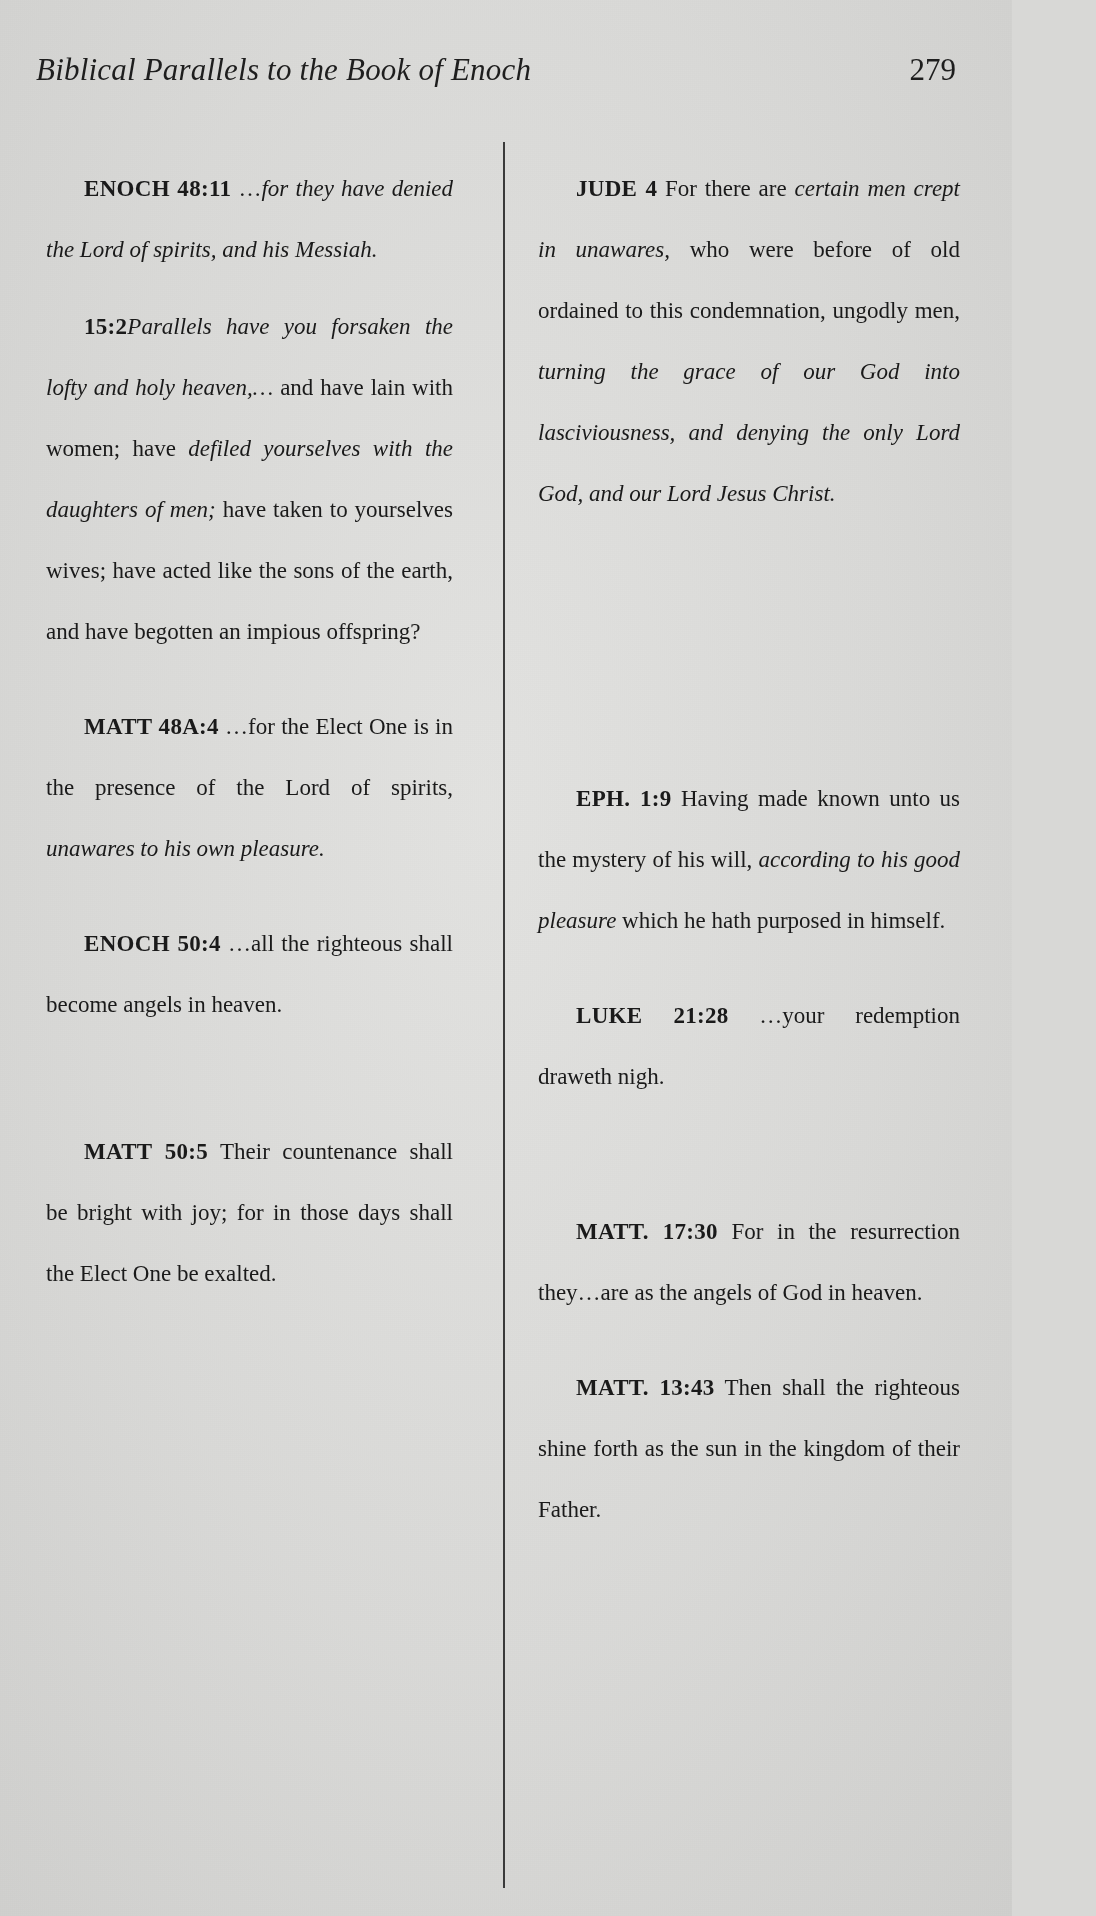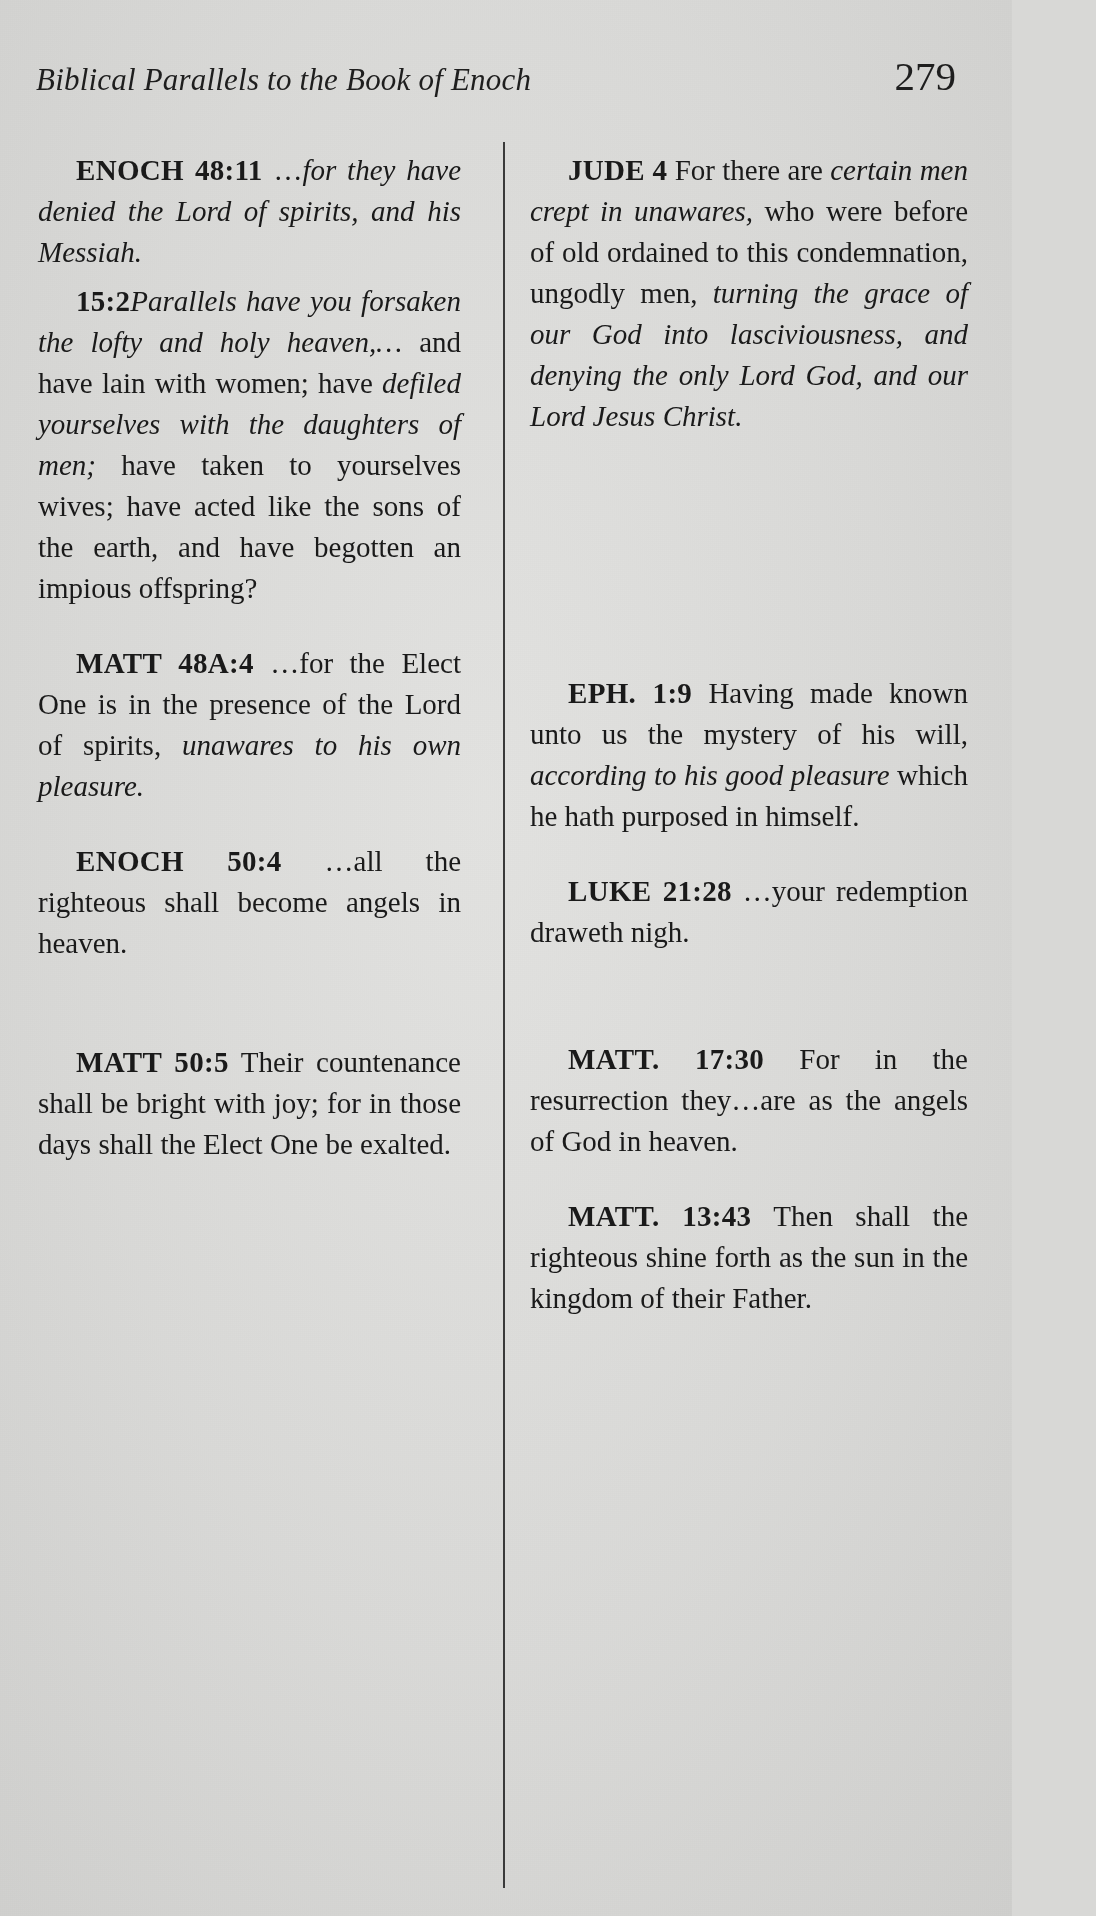--- a/index.html
+++ b/index.html
@@ -46,21 +46,21 @@
     align-items: baseline;
     justify-content: space-between;
   }
   .head-title {
     font-style: italic;
     font-size: 31px;
     letter-spacing: .2px;
     color: #1e1e1e;
   }
   .folio {
-    font-size: 41px;
+    font-size: 31px;
     color: #1e1e1e;
   }
   .columns {
     position: absolute;
     top: 142px;
     left: 30px;
     right: 36px;
     bottom: 28px;
     display: flex;
     gap: 0;
@@ -76,23 +76,23 @@
     padding-left: 17px;
     border-left: 2px solid #3a3a3a;
   }
   .entry {
     margin-bottom: 34px;
   }
   .entry.tight {
     margin-bottom: 0;
   }
   p.para {
-    margin: 8px;
-    font-size: 29px;
-    line-height: 41px;
+    margin: 16px;
+    font-size: 23px;
+    line-height: 61px;
     text-align: justify;
     text-justify: inter-word;
     hyphens: manual;
     text-indent: 38px;
   }
   p.para.cont {
     text-indent: 38px;
   }
   .ref {
     font-weight: bold;

